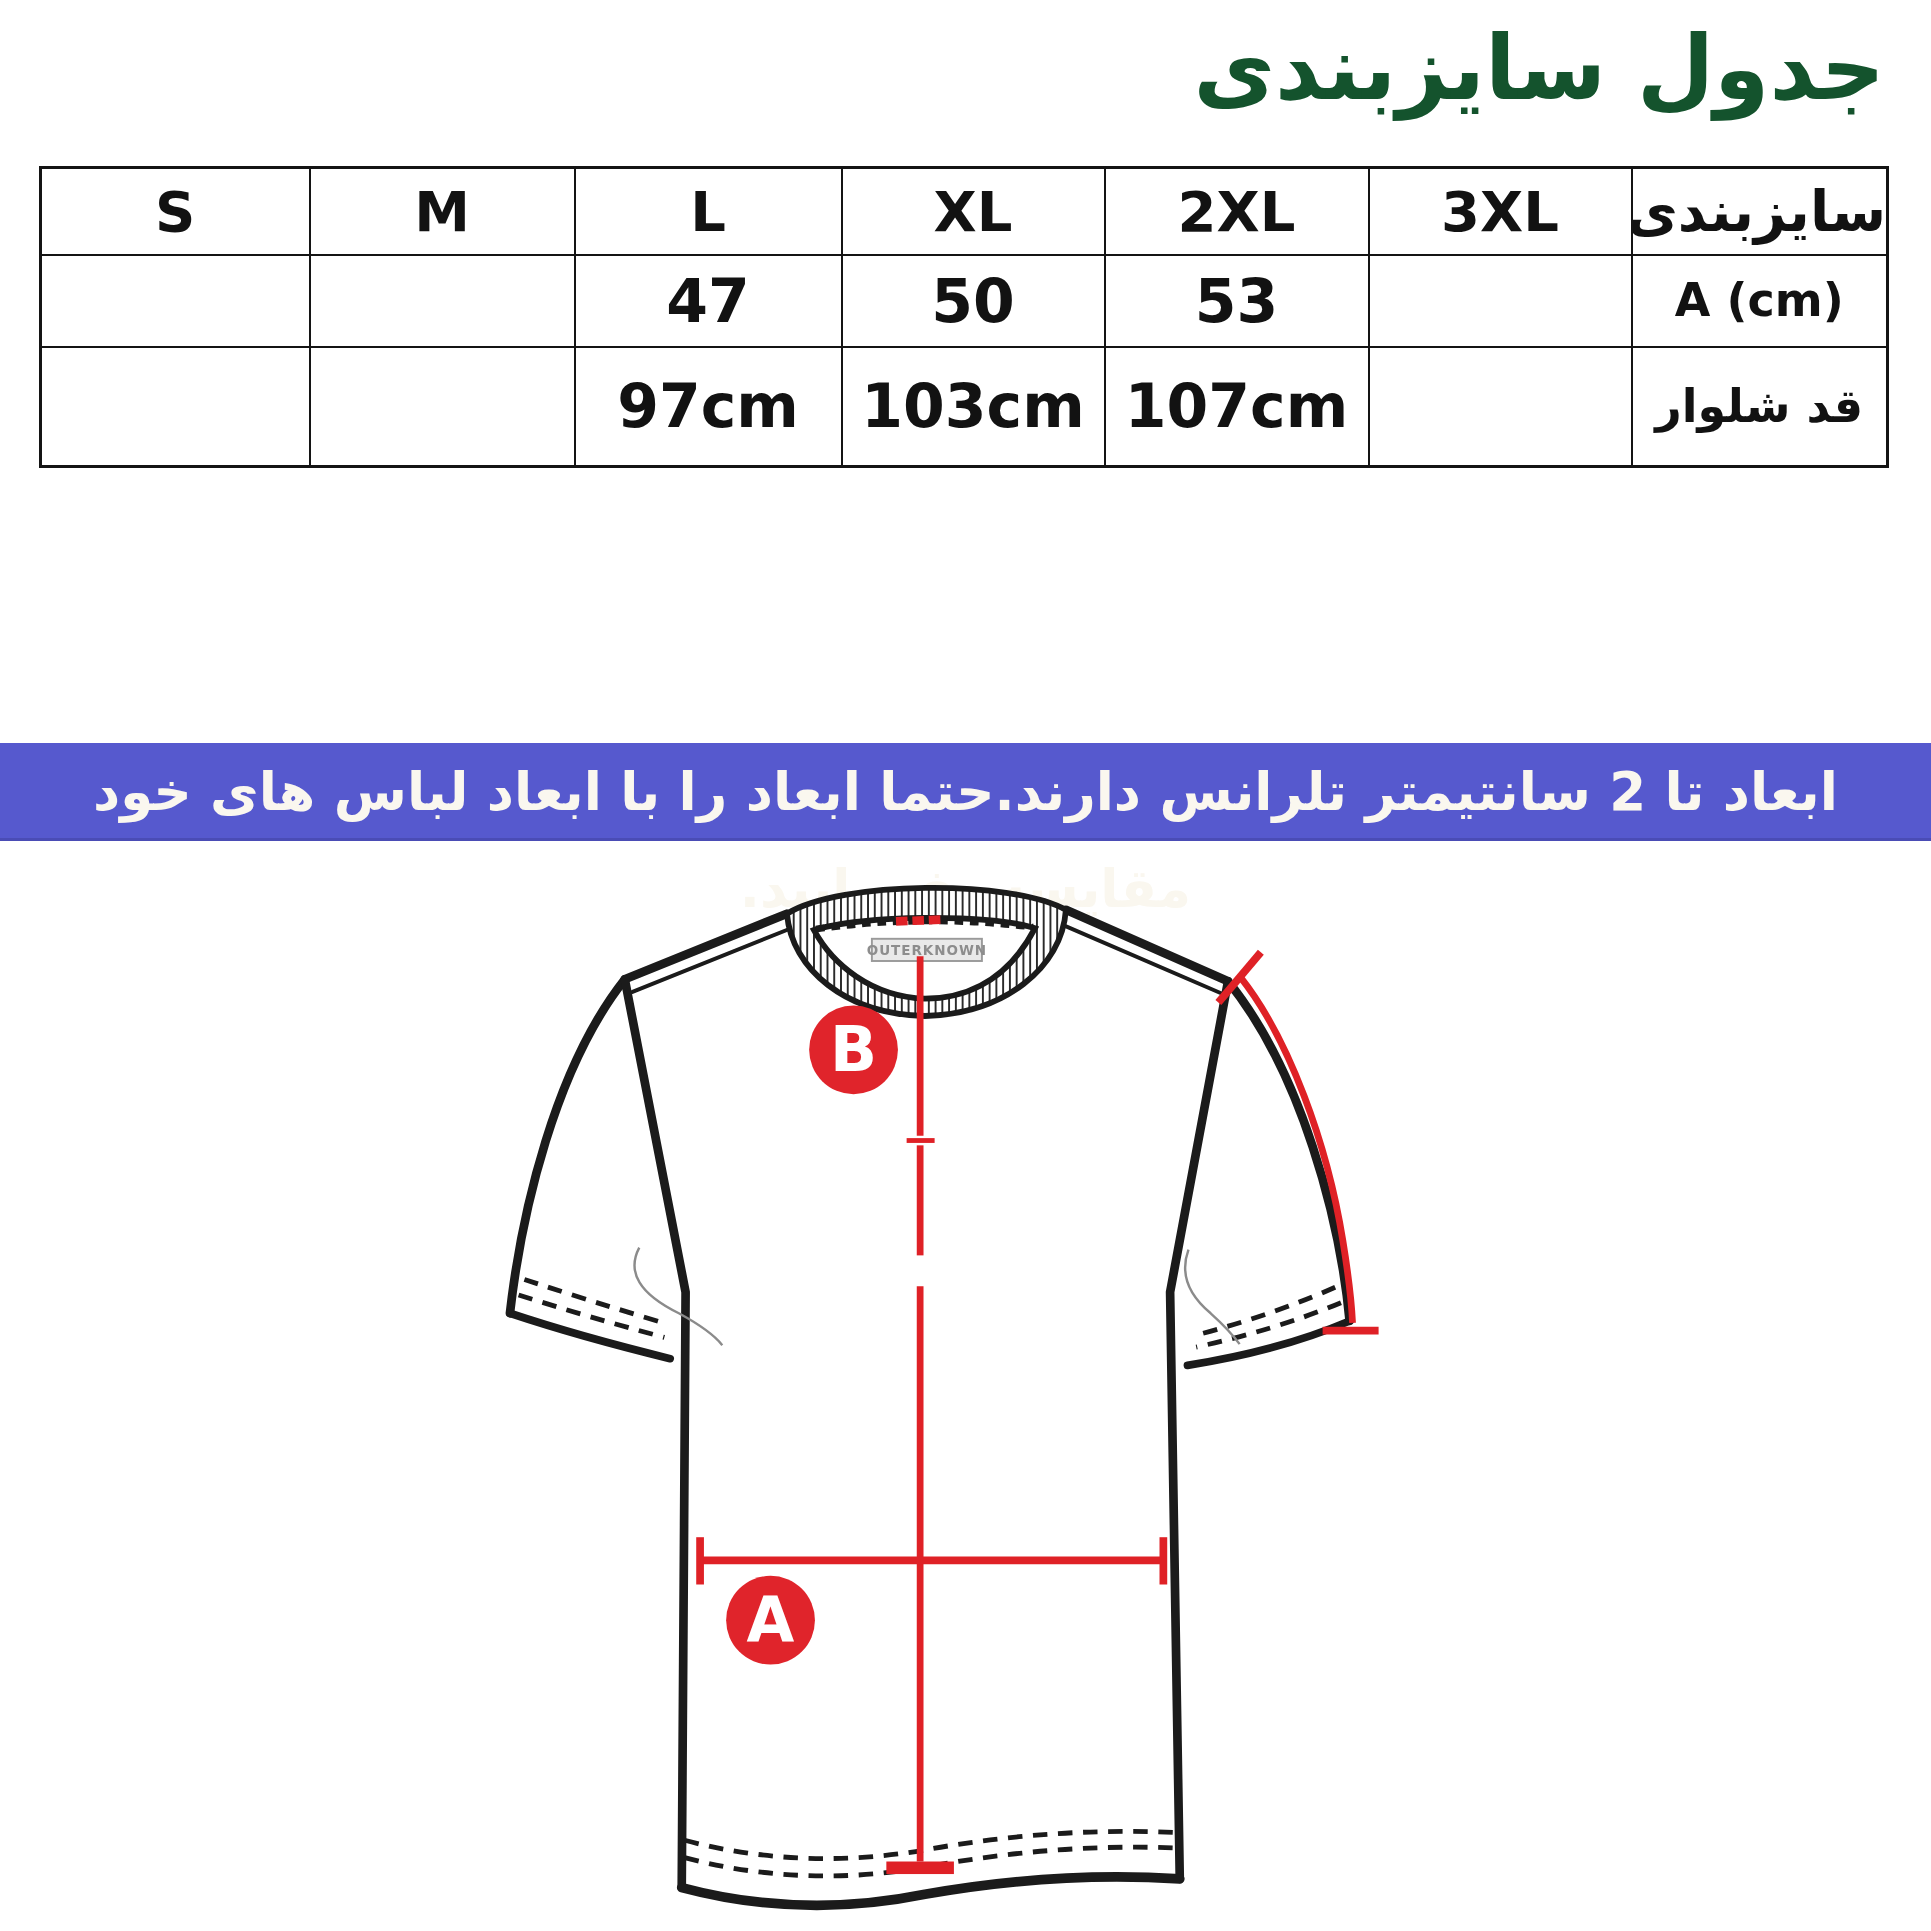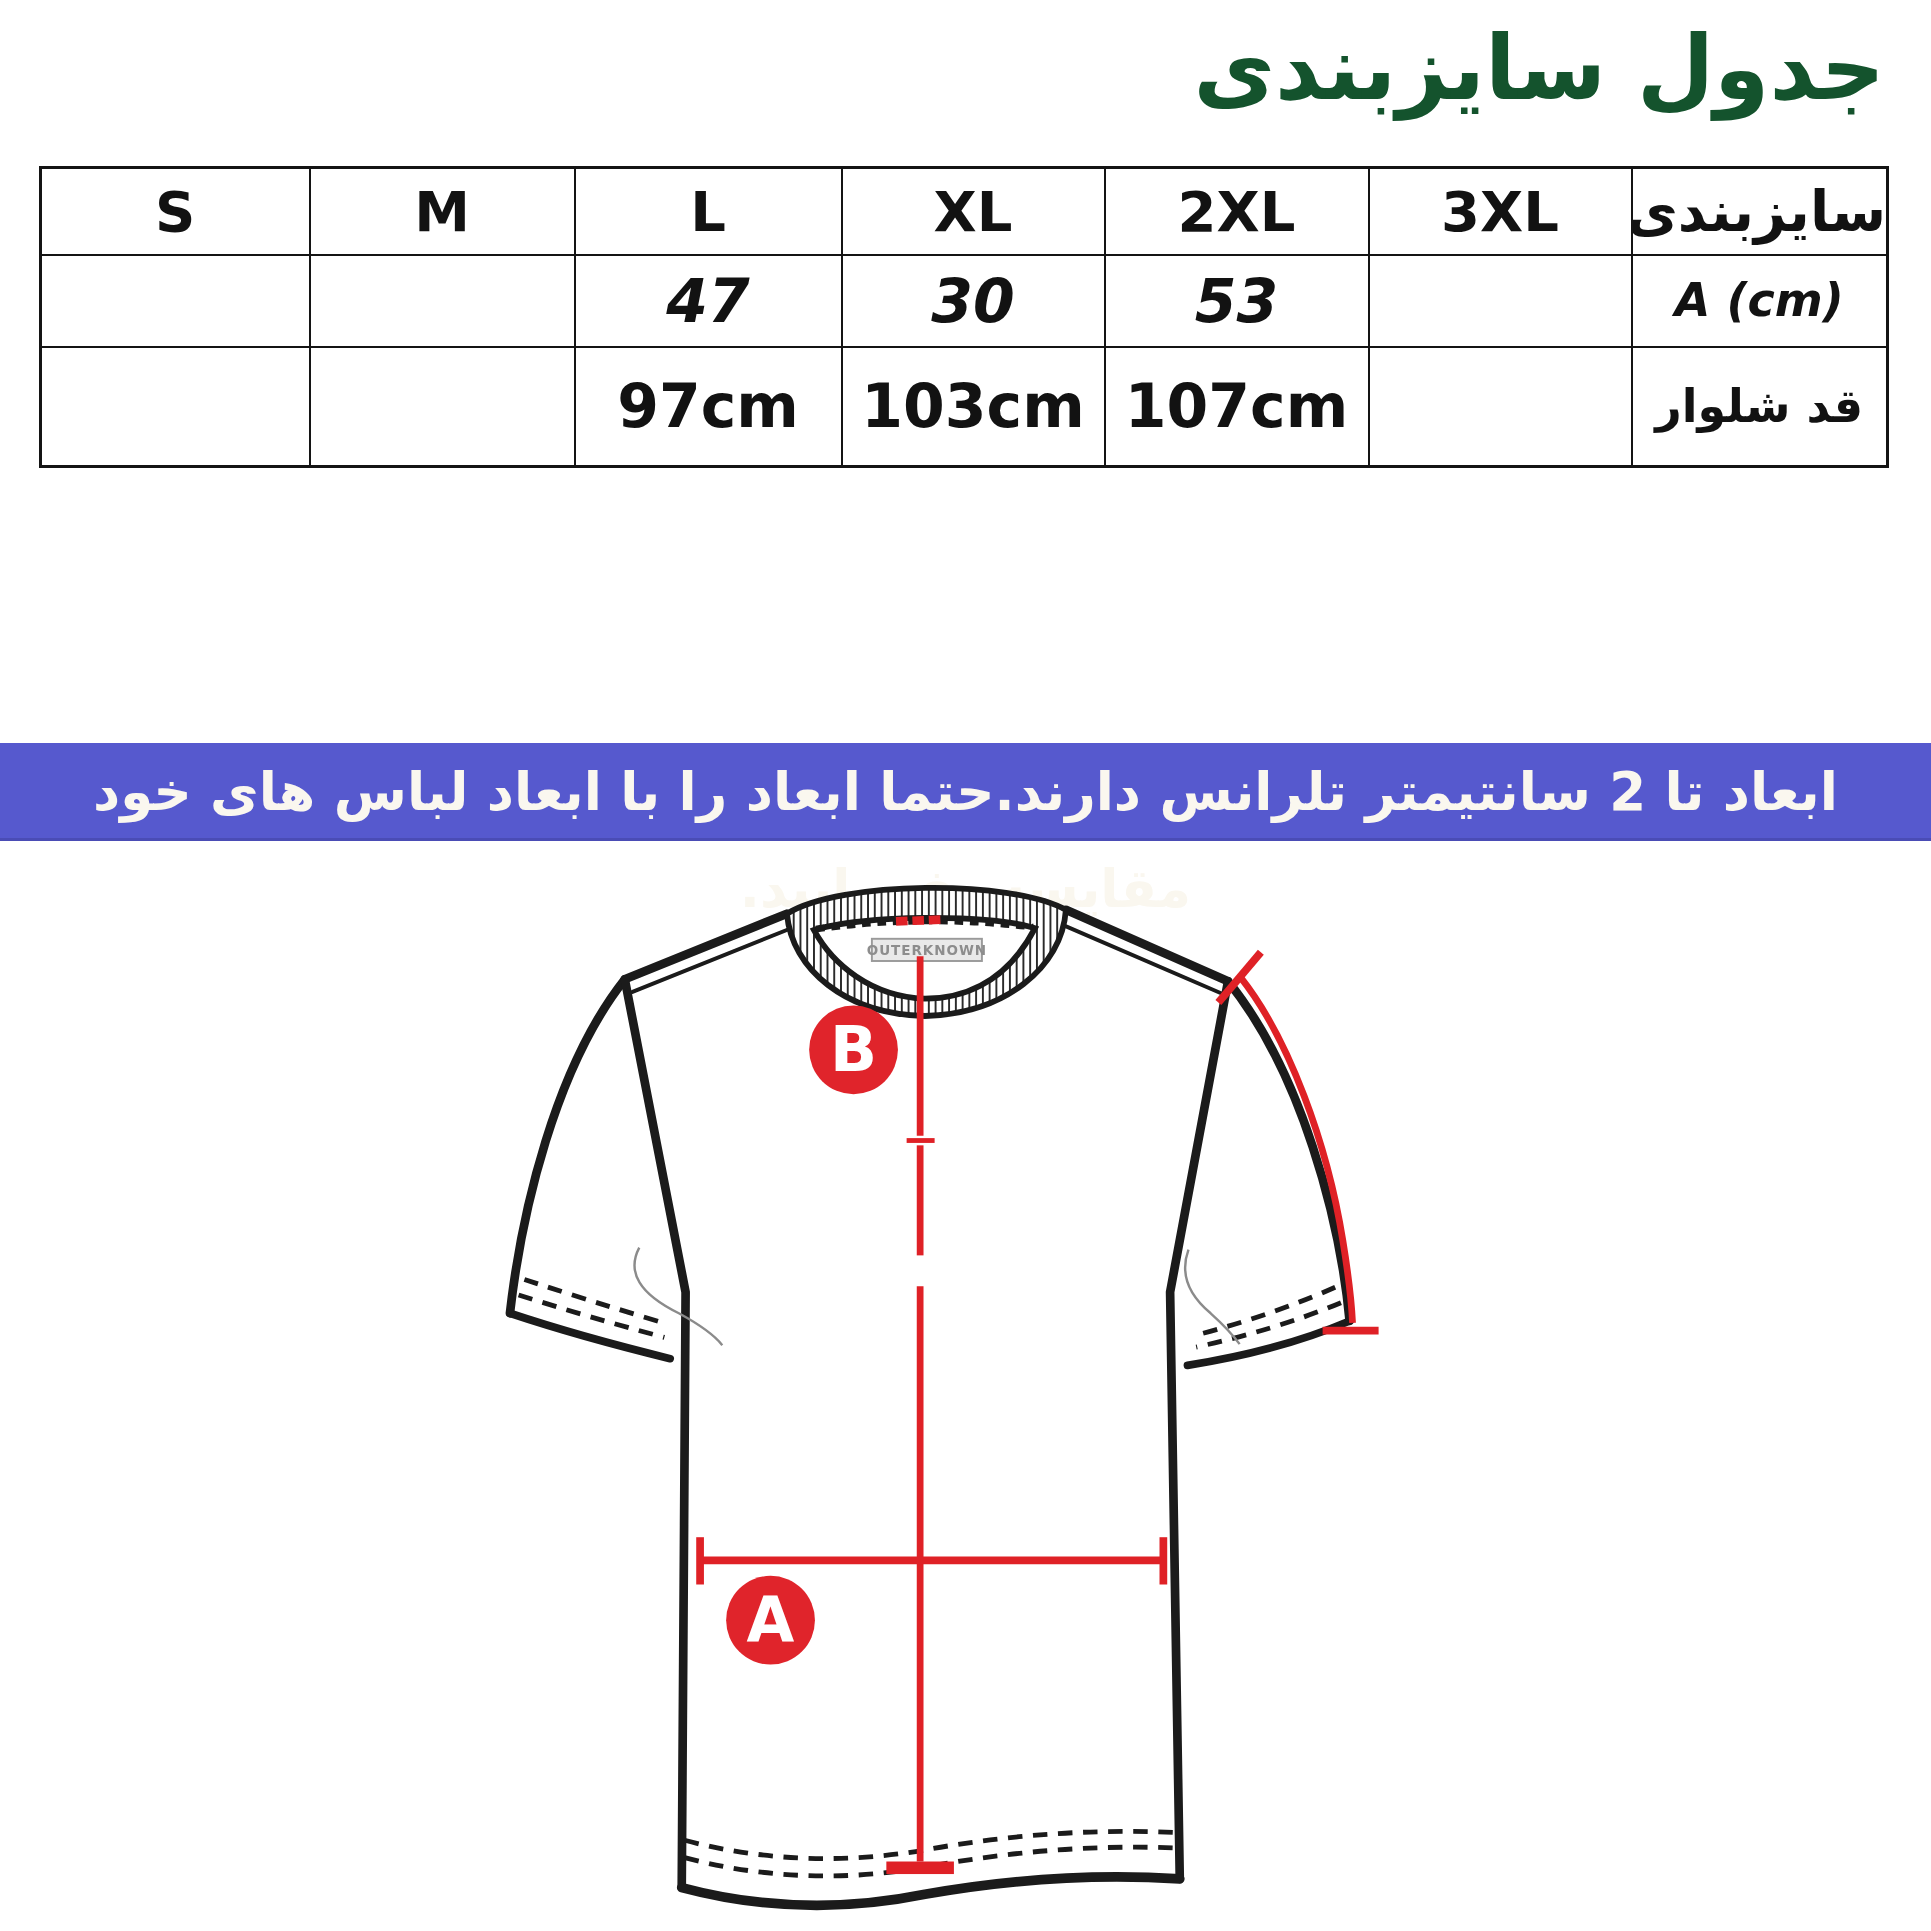--- a/index.html
+++ b/index.html
@@ -21,21 +21,21 @@
   table.size-table th, table.size-table td {
     border:2.9px solid #141414;
     text-align:center; vertical-align:middle;
     font-weight:bold; color:#121212;
     white-space:pre-line;
     overflow:hidden;
   }
   table.size-table th { font-size:56px; }
   table.size-table td { font-size:60px; }
   tr.r-head   { height:87px; }
-  tr.r-a      { height:92px;font-style:italic; }
+  tr.r-a      { height:92px; }
   tr.r-b      { height:90px; }
   tr.r-pants  { height:120px; }
   tr.r-weight { height:174px; }
   tr.r-weight td { font-size:42px; line-height:1.5; }
   td.lbl { font-size:46px !important; line-height:1.5; }
   th.lbl { font-size:50px; }
 
   .tolerance-banner {
     position:absolute; left:0; top:743px; width:1931px; height:98px;
     background:#5659ce;
@@ -69,21 +69,21 @@
       <th dir="auto">L</th>
       <th dir="auto">XL</th>
       <th dir="auto">2XL</th>
       <th dir="auto">3XL</th>
       <th class="lbl" dir="auto">سایزبندی</th>
     </tr>
     <tr class="r-a">
       <td dir="auto"></td>
       <td dir="auto"></td>
       <td dir="auto">47</td>
-      <td dir="auto">30</td>
+      <td dir="auto">50</td>
       <td dir="auto">53</td>
       <td dir="auto"></td>
       <td class="lbl" dir="auto">A (cm)</td>
     </tr>
     <tr class="r-pants">
       <td dir="auto"></td>
       <td dir="auto"></td>
       <td dir="auto">97cm</td>
       <td dir="auto">103cm</td>
       <td dir="auto">107cm</td>

